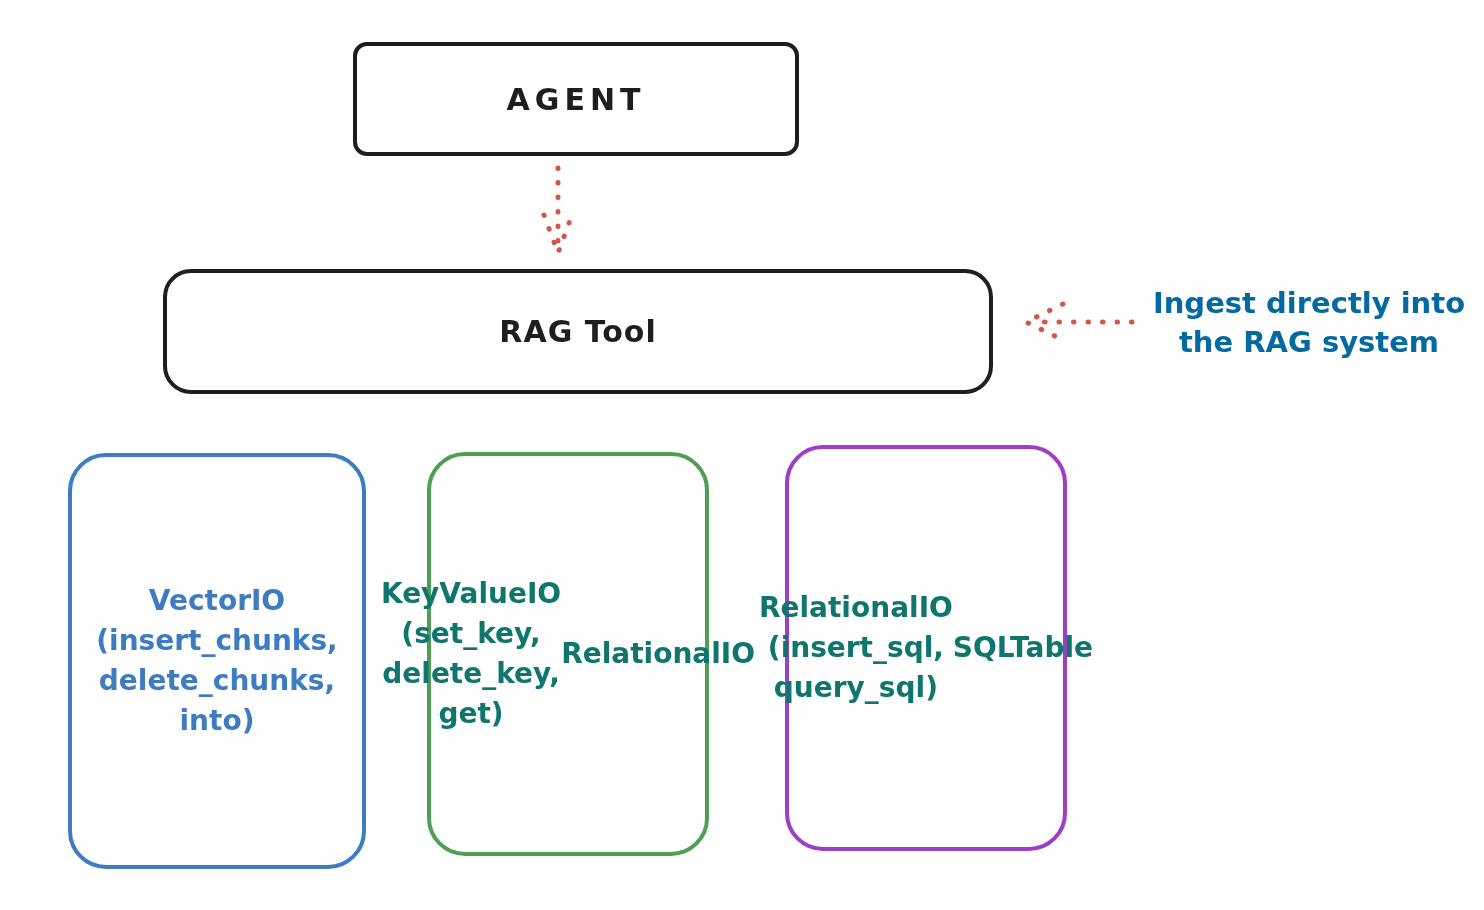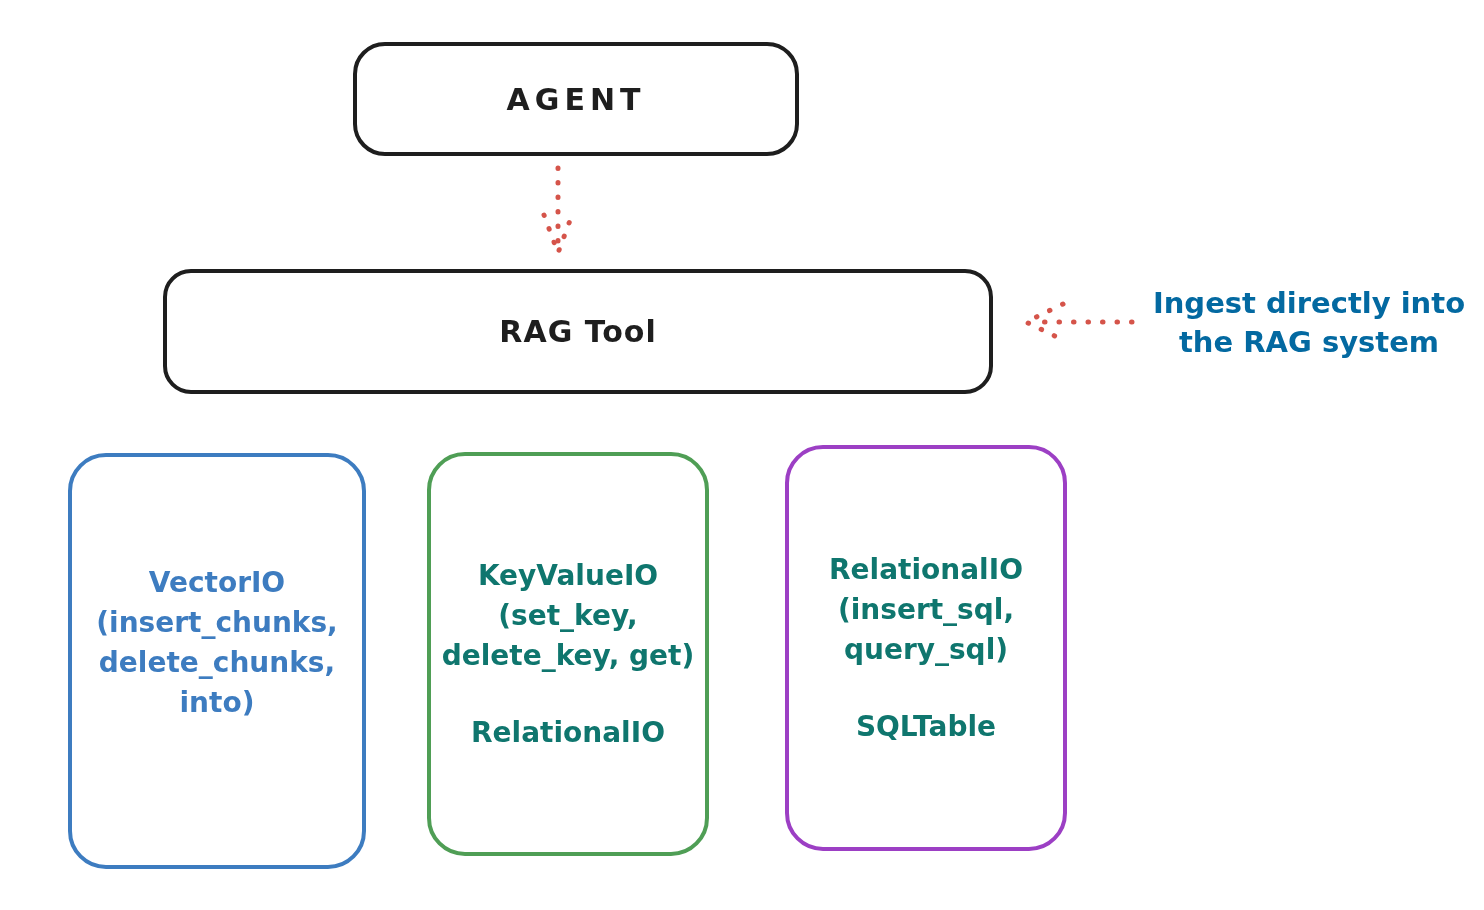--- a/index.html
+++ b/index.html
@@ -21,35 +21,35 @@
     justify-content: center;
     text-align: center;
   }
   .ink-node {
     border-color: #1e1e1e;
     color: #1e1e1e;
     border-width: 4px;
   }
   .agent-box {
     left: 353px; top: 42px; width: 446px; height: 114px;
-    border-radius: 32px;
+    border-radius: 14px;
   }
   .agent-box .label {
     font-size: 30px; font-weight: bold; letter-spacing: 5px;
   }
   .ragtool-box {
     left: 151px; top: 269px; width: 830px; height: 125px;
     border-radius: 28px;
     margin-left: 12px;
   }
   .ragtool-box .label {
     font-size: 30px; font-weight: bold; letter-spacing: 1px;
   }
   .backend {
-    flex-direction: column;
+    flex-direction: row;
     border-width: 4px;
     border-radius: 38px;
     font-weight: bold;
     font-size: 28px;
     line-height: 40px;
   }
   .backend .spacer { height: 37px; }
   .backend-vector {
     left: 68px; top: 453px; width: 298px; height: 416px;
     border-color: #3d7cc0; color: #3d7cc0;

